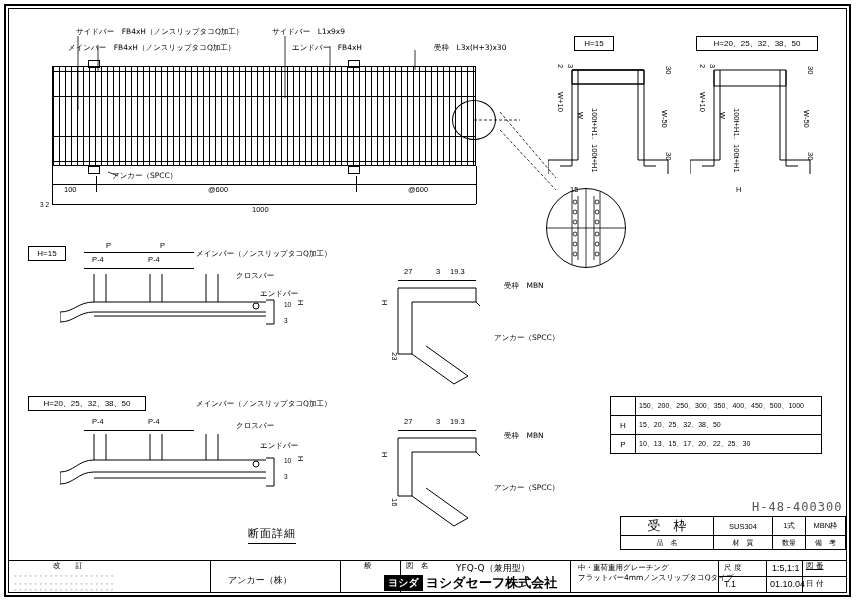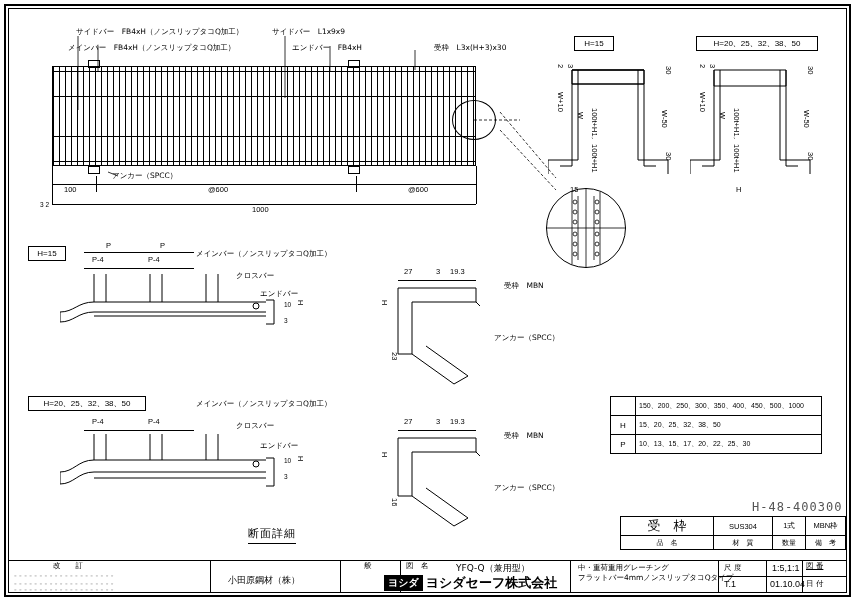--- a/index.html
+++ b/index.html
@@ -296,21 +296,21 @@
   <div class="ln v" style="left:718px;top:560px;height:33px;"></div>
   <div class="ln v" style="left:766px;top:560px;height:33px;"></div>
   <div class="ln v" style="left:802px;top:560px;height:33px;"></div>
   <div class="ln h" style="left:718px;top:576px;width:129px;"></div>
 
   <div class="lbl jp" style="left:8px;top:562px;margin-left:45px;">改　　訂</div>
   <div class="lbl jp" style="left:14px;top:572px;color:#888;">- - - - - - - - - - - - - - - - - - - -</div>
   <div class="lbl jp" style="left:14px;top:580px;color:#888;">- - - - - - - - - - - - - - - - - - - -</div>
   <div class="lbl jp" style="left:14px;top:586px;color:#888;">- - - - - - - - - - - - - - - - - - - -</div>
 
-  <div class="lbl jp" style="left:228px;top:576px;font-size:9px;">小田原鋼材（株）</div>
+  <div class="lbl jp" style="left:228px;top:576px;font-size:9px;">アンカー（株）</div>
   <div class="lbl jp" style="left:364px;top:562px;">般</div>
   <div class="lbl jp" style="left:406px;top:562px;">図　名</div>
   <div class="lbl jp" style="left:456px;top:564px;font-size:9px;">YFQ-Q（兼用型）</div>
   <div class="lbl jp" style="left:578px;top:564px;">中・重荷重用グレーチング</div>
   <div class="lbl jp" style="left:578px;top:574px;">フラットバー4mmノンスリップタコQタイプ</div>
 
   <div class="lbl jp" style="left:724px;top:564px;">尺 度</div>
   <div class="lbl" style="left:772px;top:564px;font-size:9px;">1:5,1:1</div>
   <div class="lbl jp" style="left:806px;top:562px;text-decoration:underline;">図 番</div>
   <div class="lbl" style="left:724px;top:580px;font-size:9px;">T.1</div>

